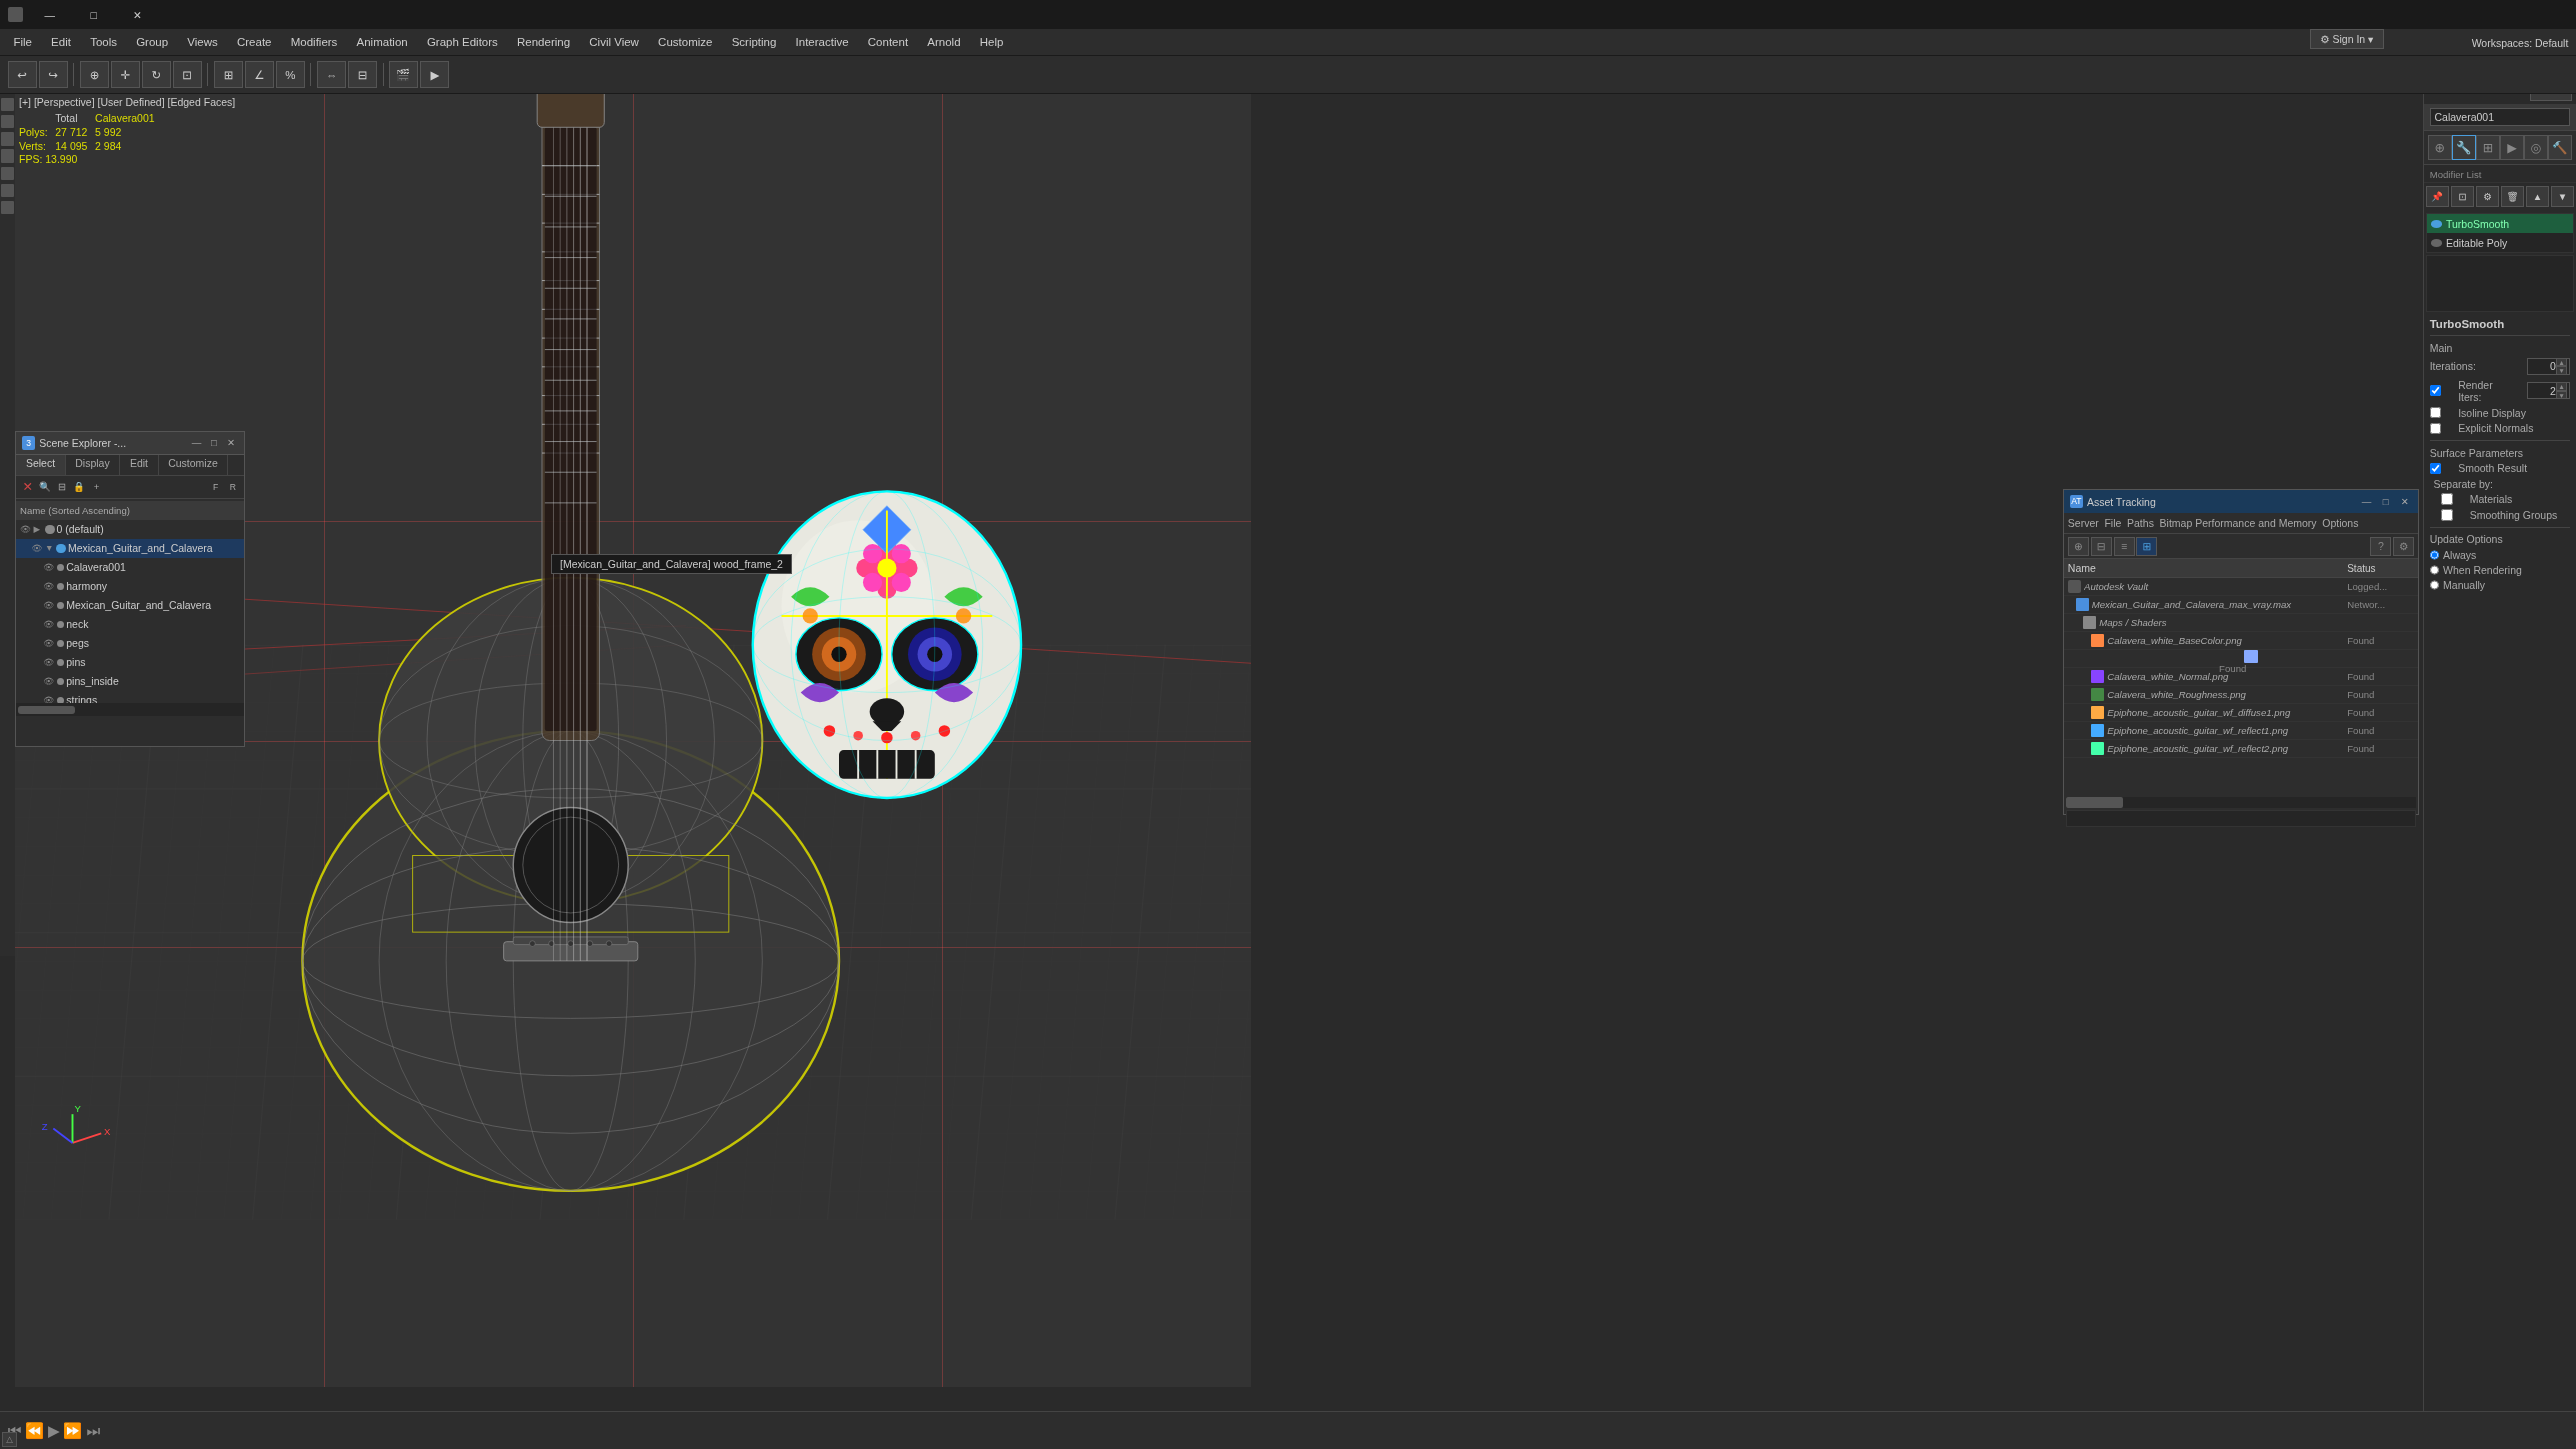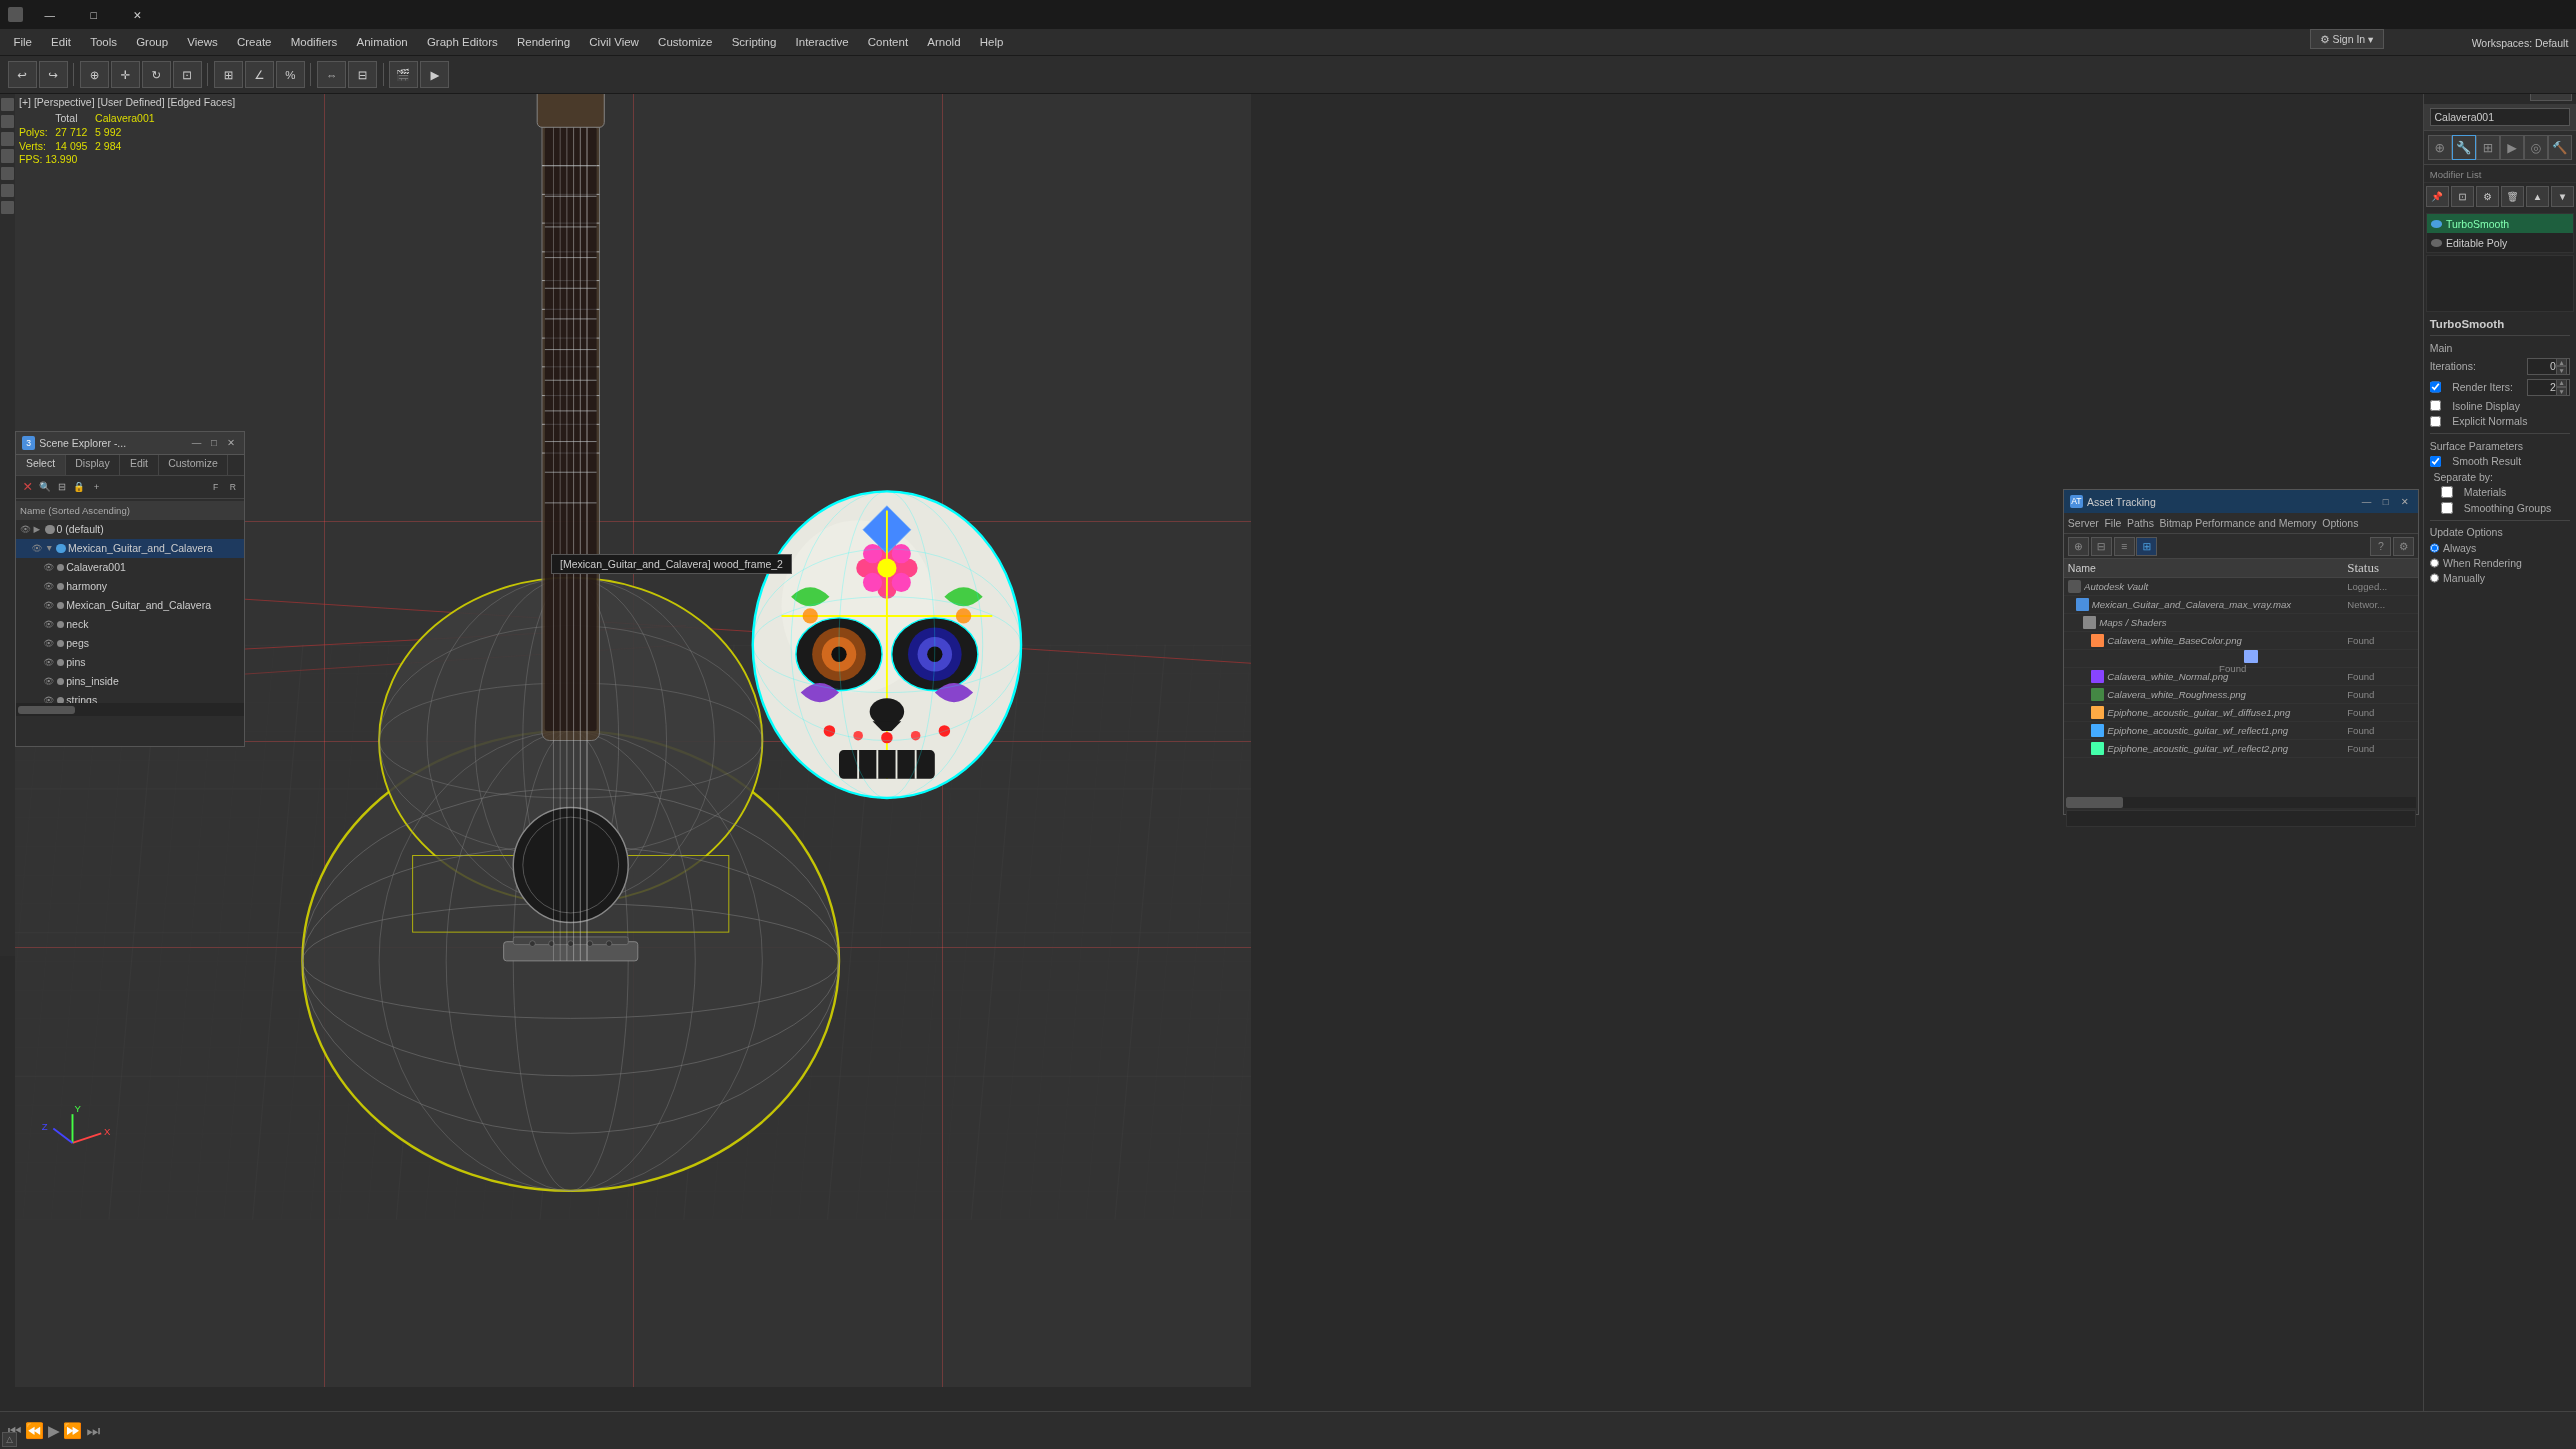--- a/index.html
+++ b/index.html
@@ -553,21 +553,21 @@
       font-size: 6.7px;
       cursor: pointer;
       color: #888;
       background: #3a3a3a;
       border: 1px solid #555;
     }
 
     .checkbox-row {
       display: flex;
       align-items: center;
-      gap: 11px;
+      gap: 17px;
       margin-bottom: 3.8px;
       font-size: 10.5px;
       color: #aaa;
     }
     .checkbox-row input[type="checkbox"] {
       width: 11.5px;
       height: 11.5px;
       margin: 0;
     }
 
@@ -663,21 +663,21 @@
 
     #asset-tracking .at-table-header {
       height: 19px;
       background: #3a3a3a;
       display: flex;
       align-items: center;
       padding: 0 3.8px;
       border-bottom: 1px solid #444;
     }
     .at-col-name { flex: 1; font-size: 10.5px; color: #cccccc; }
-    .at-col-status { width: 67px; font-size: 13px; color: #cccccc; font-family: Liberation Serif, serif; }
+    .at-col-status { width: 67px; font-size: 10px; color: #cccccc; }
 
     .at-row {
       height: 18px;
       display: flex;
       align-items: center;
       padding: 0 3.8px;
       border-bottom: 1px solid #333;
       cursor: pointer;
       font-size: 9.6px;
     }

